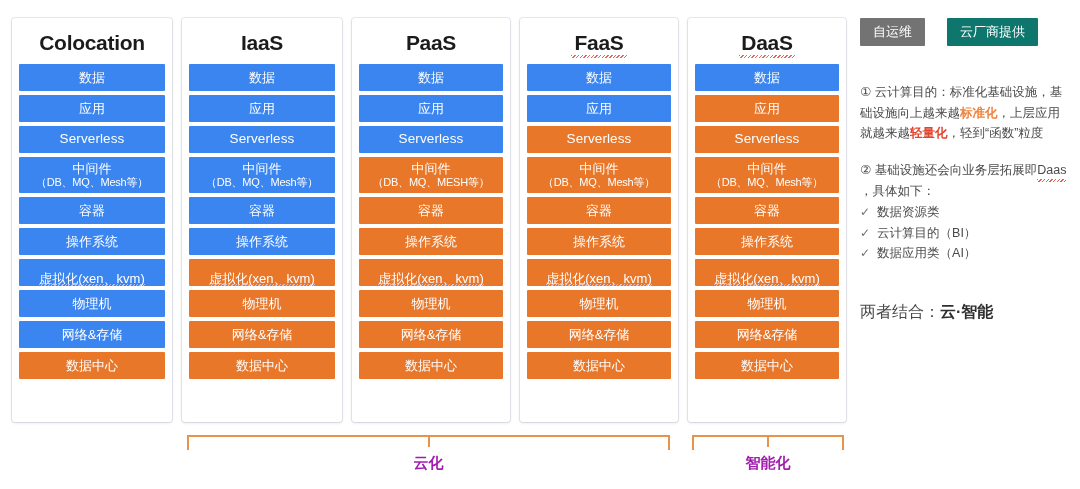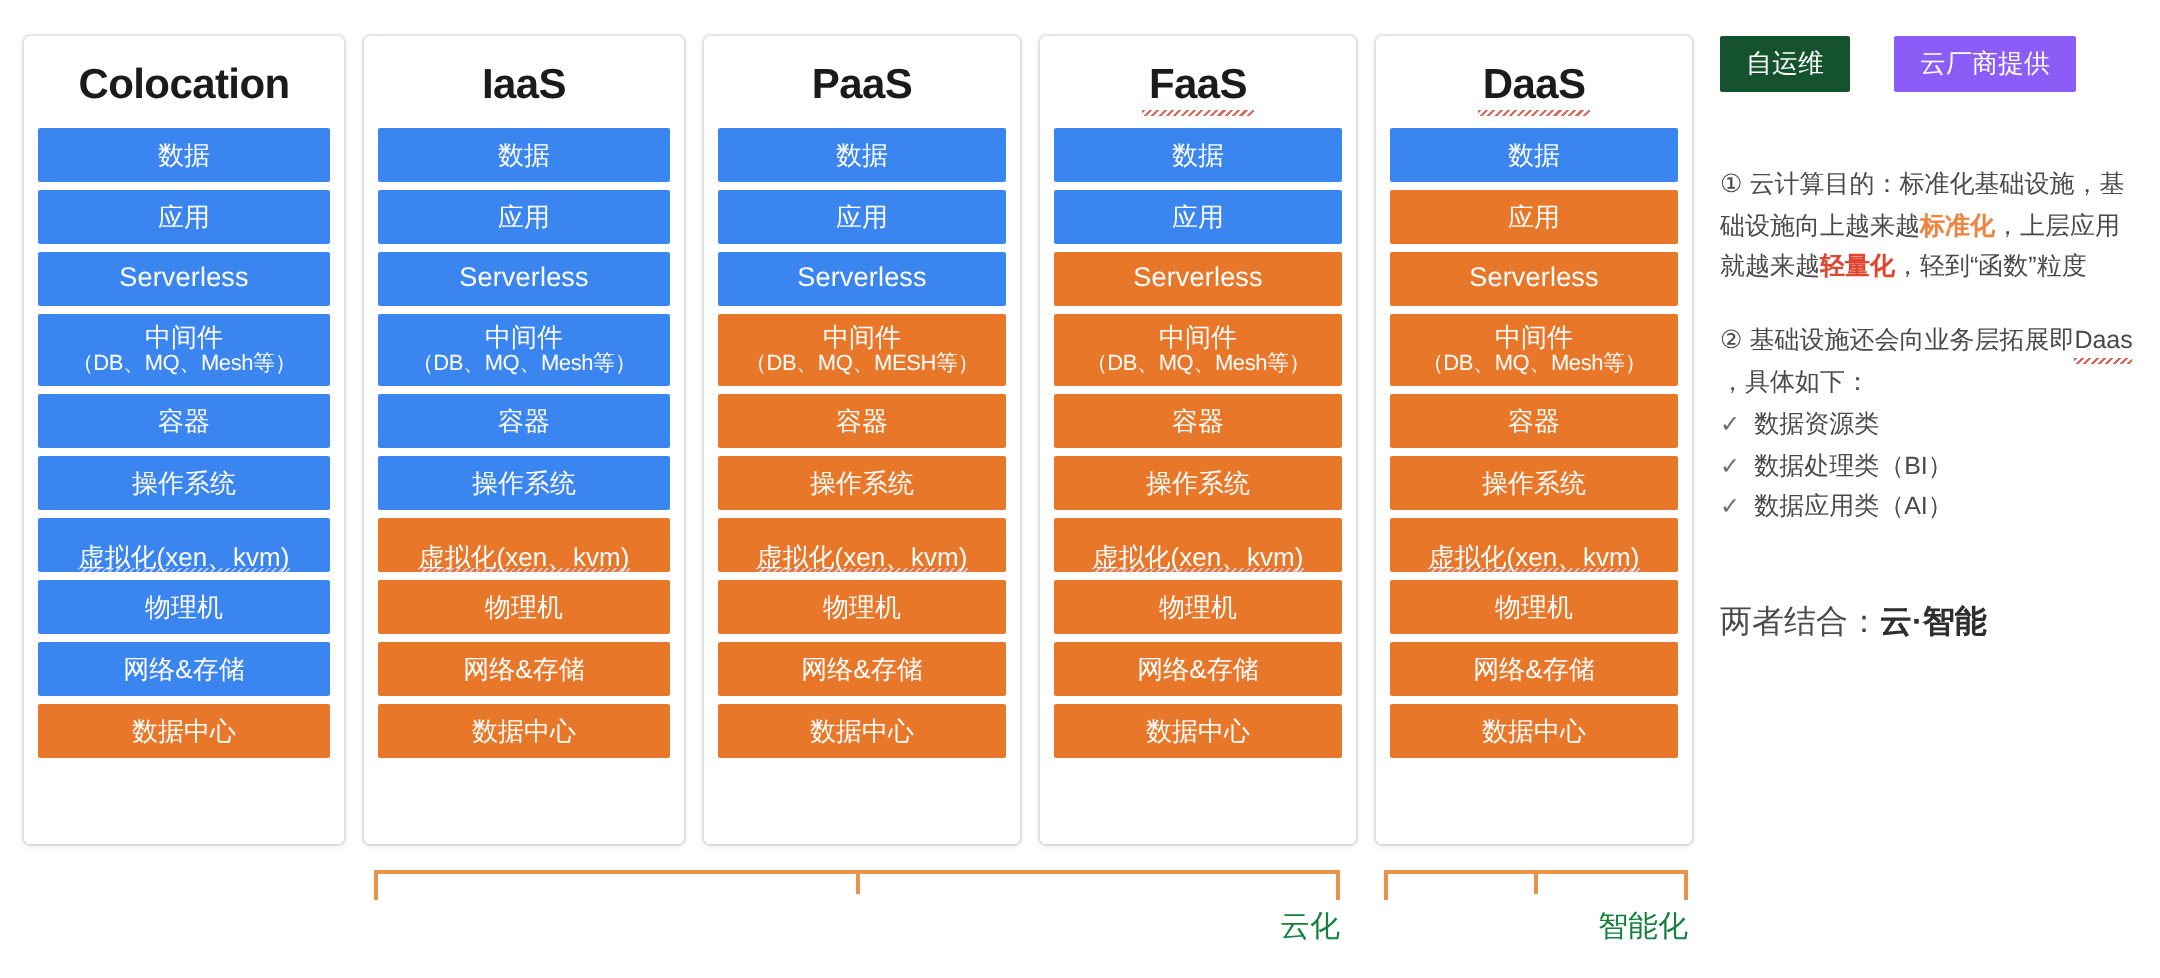--- a/index.html
+++ b/index.html
@@ -142,23 +142,23 @@
     left: 50%;
     margin-left: -1px;
     top: -2px;
     width: 2px;
     height: 12px;
     background: #e8924a;
   }
   .bracket-label {
     position: absolute;
     font-size: 15px;
-    font-weight: normal;
-    color: #15803d;
-    text-align: right;
+    font-weight: bold;
+    color: #a21caf;
+    text-align: center;
     white-space: nowrap;
   }
 
   
   .right-panel {
     position: absolute;
     left: 860px;
     top: 18px;
     width: 210px;
     height: 440px;
@@ -170,22 +170,22 @@
     margin-bottom: 36px;
   }
   .legend-chip {
     font-size: 13px;
     color: #ffffff;
     padding: 7px 13px 8px 13px;
     border-radius: 1px;
     line-height: 1;
     white-space: nowrap;
   }
-  .legend-chip.blue   { background: #14532d; }
-  .legend-chip.orange { background: #8b5cf6; }
+  .legend-chip.blue   { background: #737373; }
+  .legend-chip.orange { background: #0f766e; }
 
   .note-block {
     font-size: 12.5px;
     line-height: 1.65;
     color: #4a4a4a;
     margin-bottom: 16px;
   }
   .note-block .hl-orange { color: #ef8340; font-weight: bold; text-align: center; }
   .note-block .hl-red    { color: #e0452f; font-weight: bold; }
 
@@ -436,21 +436,21 @@
     <div class="note-block">
       <span>②</span>
       <span>基础设施还会向业务层拓展即</span><span class="daas-underline">Daas</span><span>，具体如下：</span>
       <ul class="check-list">
         <li>
           <span class="check-mark">✓</span>
           <span>数据资源类</span>
         </li>
         <li>
           <span class="check-mark">✓</span>
-          <span>数据处理类（BI）</span>
+          <span>云计算目的（BI）</span>
         </li>
         <li>
           <span class="check-mark">✓</span>
           <span>数据应用类（AI）</span>
         </li>
       </ul>
     </div>
 
     <div class="conclusion">
       <span>两者结合：</span><span class="strong">云·智能</span>

